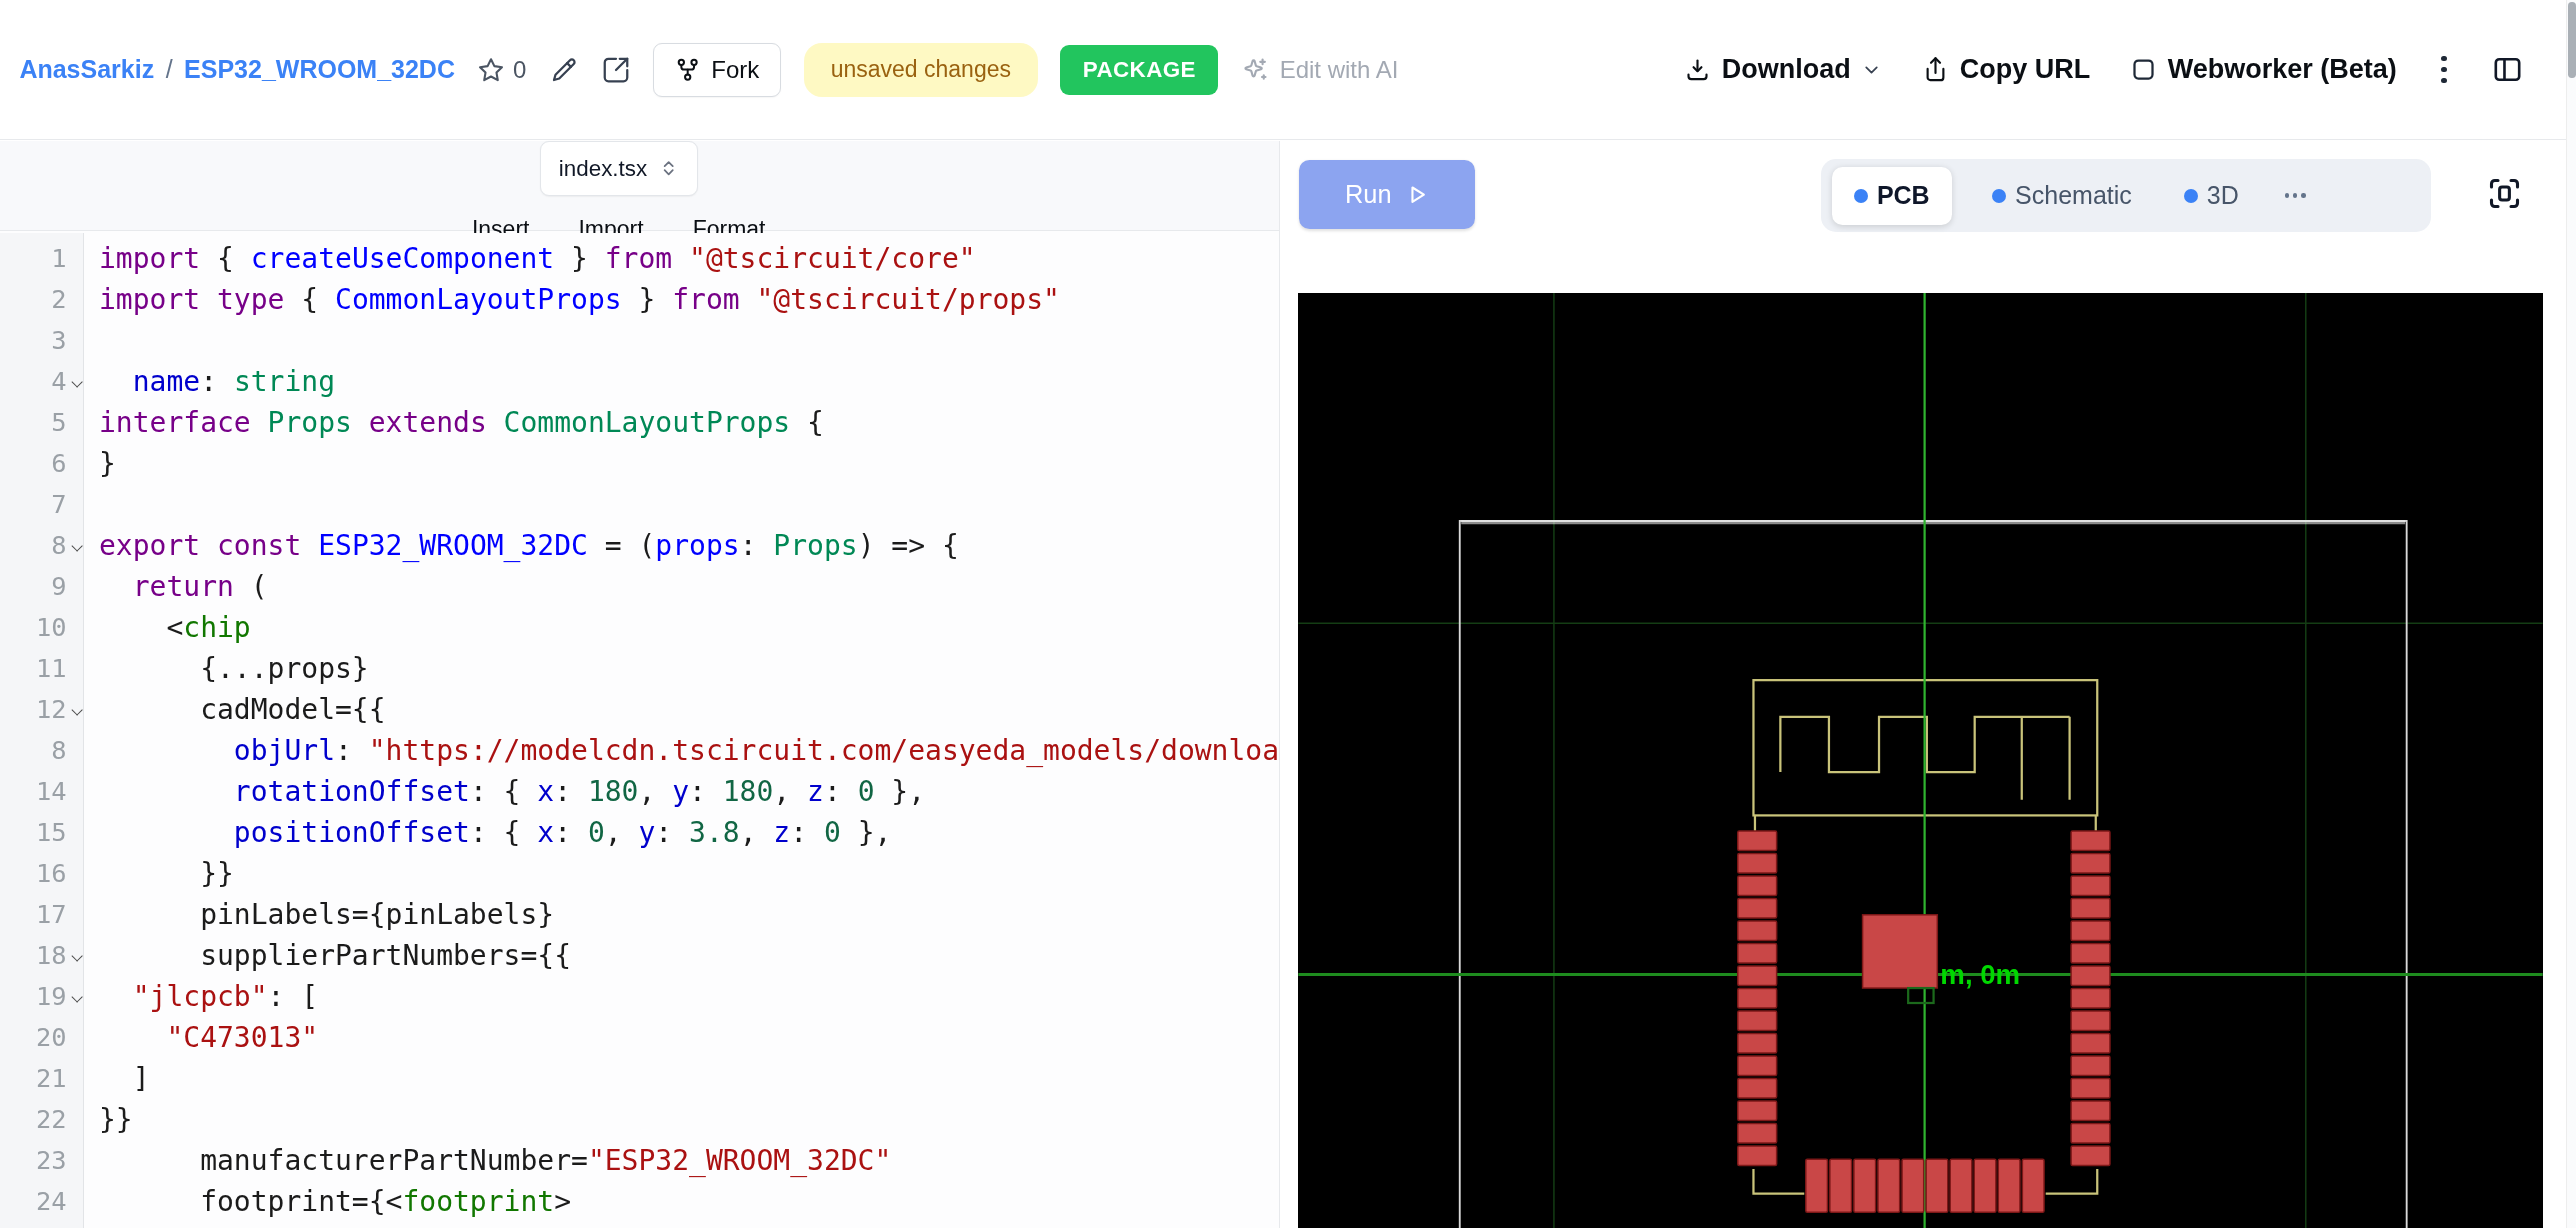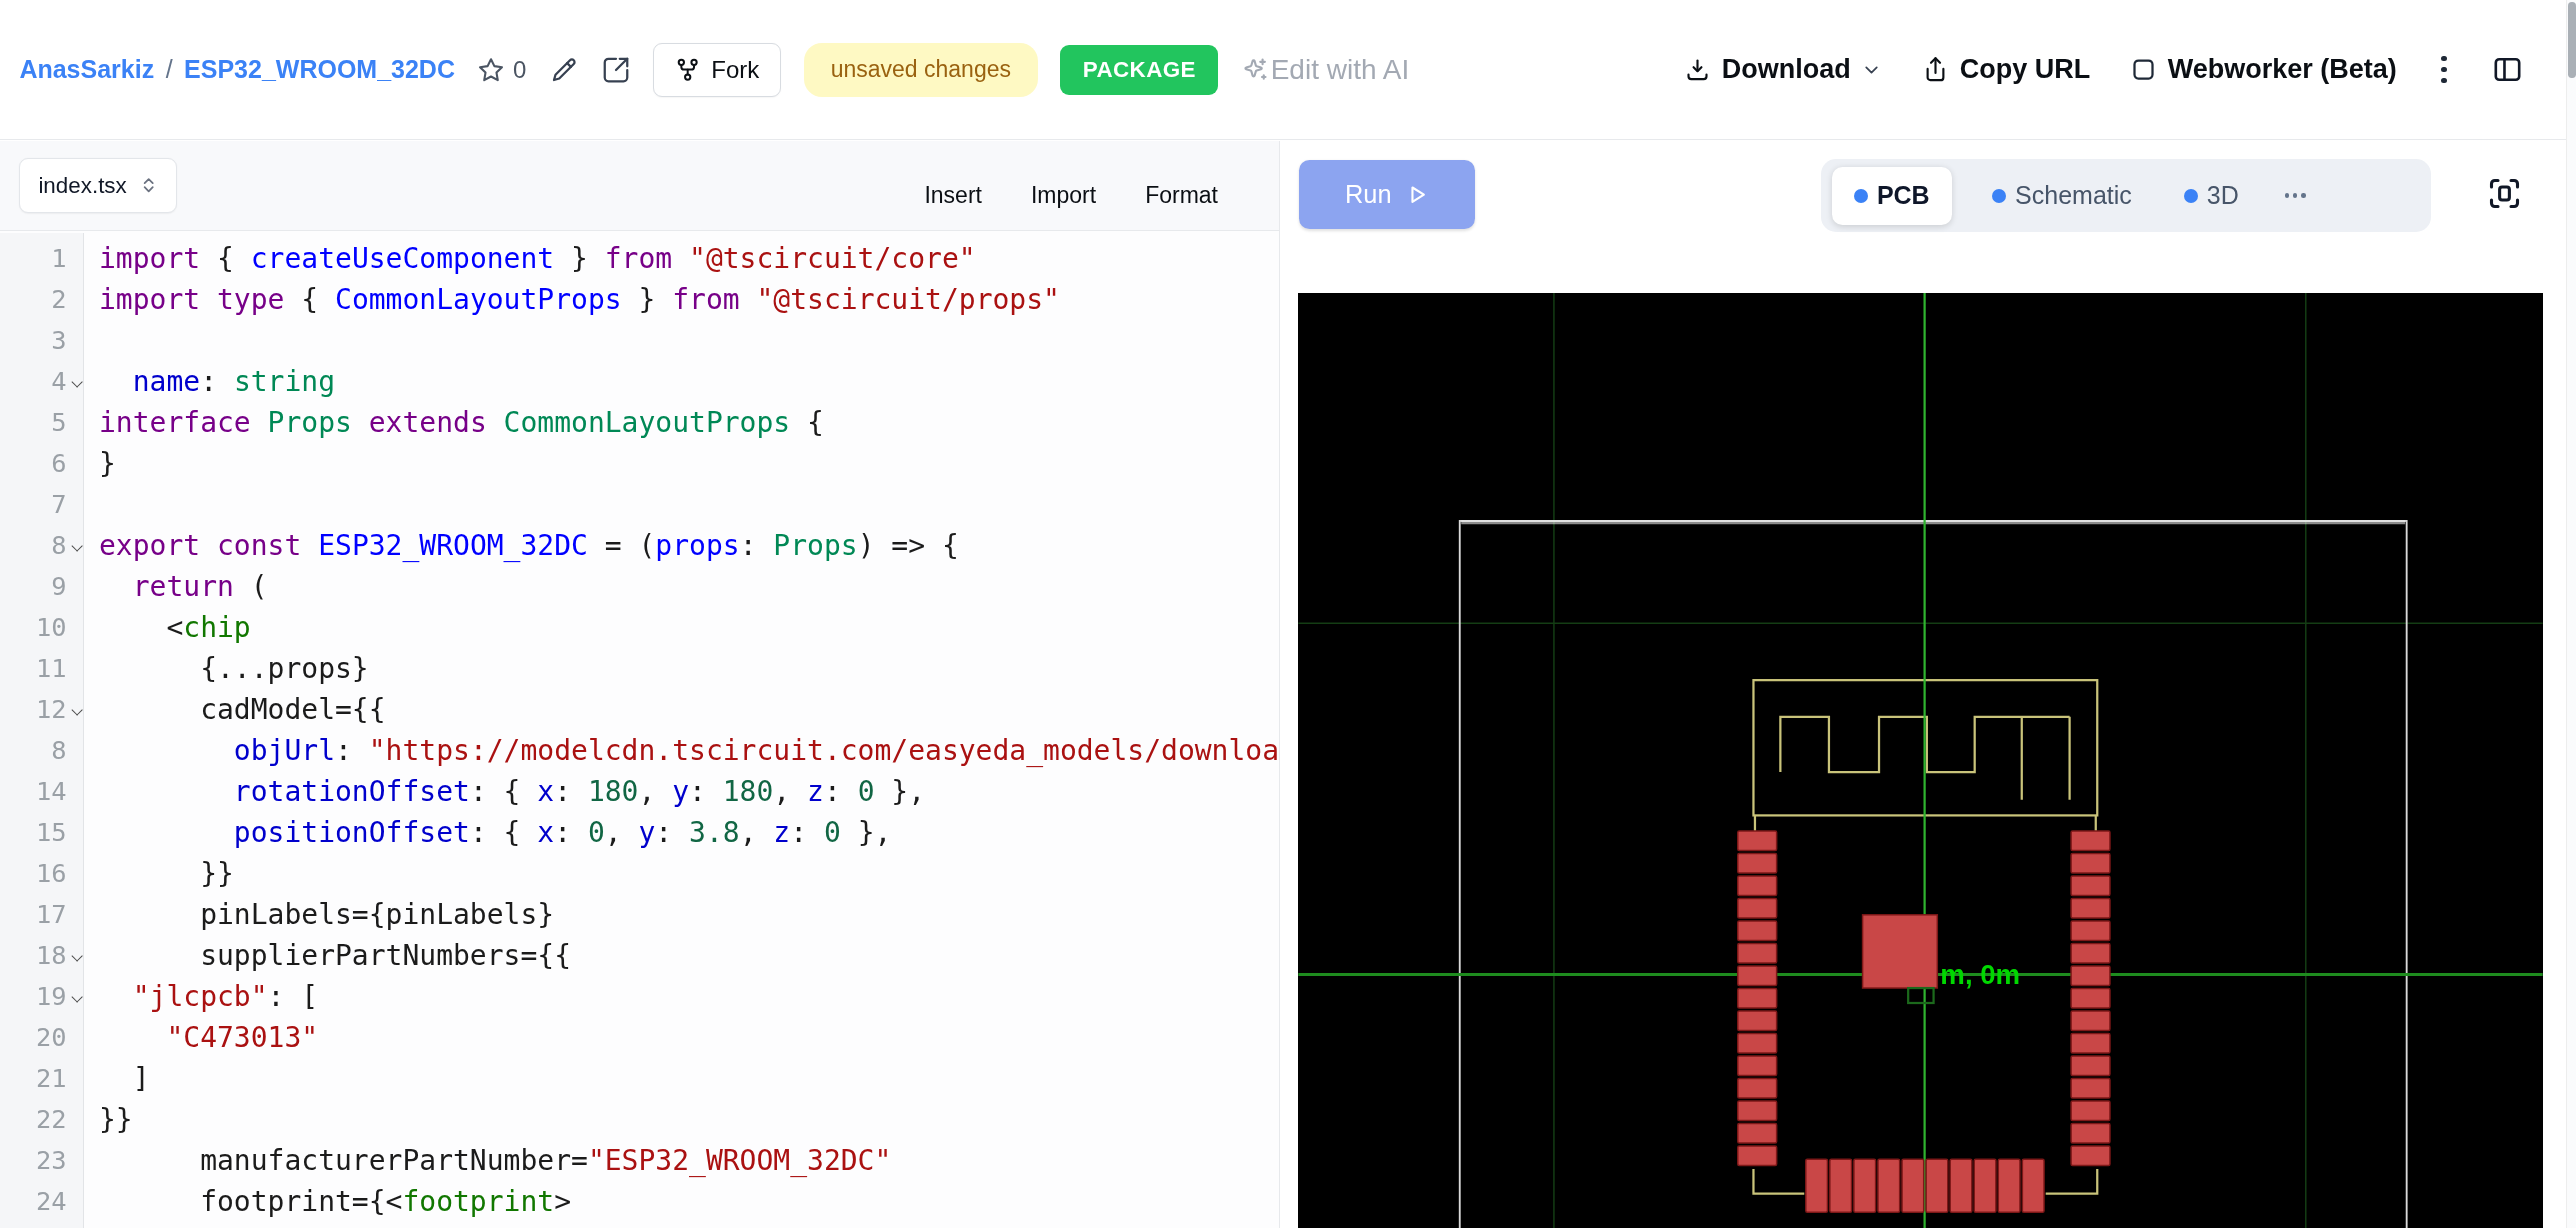--- a/index.html
+++ b/index.html
@@ -28,36 +28,37 @@
     box-shadow:0 0.7px 1.5px rgba(0,0,0,.04);
   }
   .badge-unsaved {
     background:#fef9c3; color:#9a6210; font-size:23px; font-weight:500;
     padding:13.5px 27px; border-radius:18px; white-space:nowrap;
   }
   .badge-package {
     background:#22c55e; color:#ffffff; font-size:22.4px; font-weight:700;
     padding:12px 22.4px; border-radius:9px; letter-spacing:0.4px;
   }
-  .btn-ai { display:flex; align-items:center; gap:2px; color:#a3a9b3; font-size:28px; font-weight:500; background:none; border:none; cursor:pointer; }
+  .btn-ai { display:flex; align-items:center; gap:11px; color:#a3a9b3; font-size:24px; font-weight:500; background:none; border:none; cursor:pointer; }
   .hdr-item { display:flex; align-items:center; gap:10.5px; color:#0b0f14; font-size:27px; font-weight:700; cursor:pointer; background:none; border:none; }
   .kebab { display:flex; flex-direction:column; gap:6px; cursor:pointer; padding:4.5px; }
   .kebab i { width:5.2px; height:5.2px; border-radius:50%; background:#1f2937; }
 
   
   .page-scrollbar { position:absolute; right:0; top:0; width:10.5px; height:1229px; background:#fafbfc; border-left:0.7px solid #ededed; z-index:50; }
   .page-scroll-thumb { position:absolute; left:1.5px; top:1.5px; width:7.5px; height:76px; border-radius:3.7px; background:#aab0b6; }
 
   
   .editor-pane { position:absolute; left:0; top:141px; width:1280px; bottom:0; background:#fdfdfe; border-right:1.5px solid #e7e9ec; }
   .ed-toolbar {
     position:absolute; left:0; top:0; width:100%; height:90px;
     background:#f8f9fb; border-bottom:1.5px solid #e7e9ec;
     display:flex; align-items:center; justify-content:space-between;
     padding:0 61px 0 19.4px;
+    flex-direction:column;
   }
   .file-chip {
     display:flex; align-items:center; gap:12px; background:#fff;
     border:1.5px solid #e3e6ea; border-radius:9px; padding:13.5px 18px;
     font-size:22.4px; color:#111827; cursor:pointer; box-shadow:0 0.7px 1.5px rgba(0,0,0,.05);
   }
   .ed-menu { display:flex; align-items:center; gap:49px; }
   .ed-menu-item { font-size:23px; font-weight:500; color:#0b0f14; cursor:pointer; background:none; border:none;margin-top:20px; }
 
   .code-area { position:absolute; left:0; top:92px; right:0; bottom:0; display:flex; overflow:hidden; background:#fdfdfe; }

